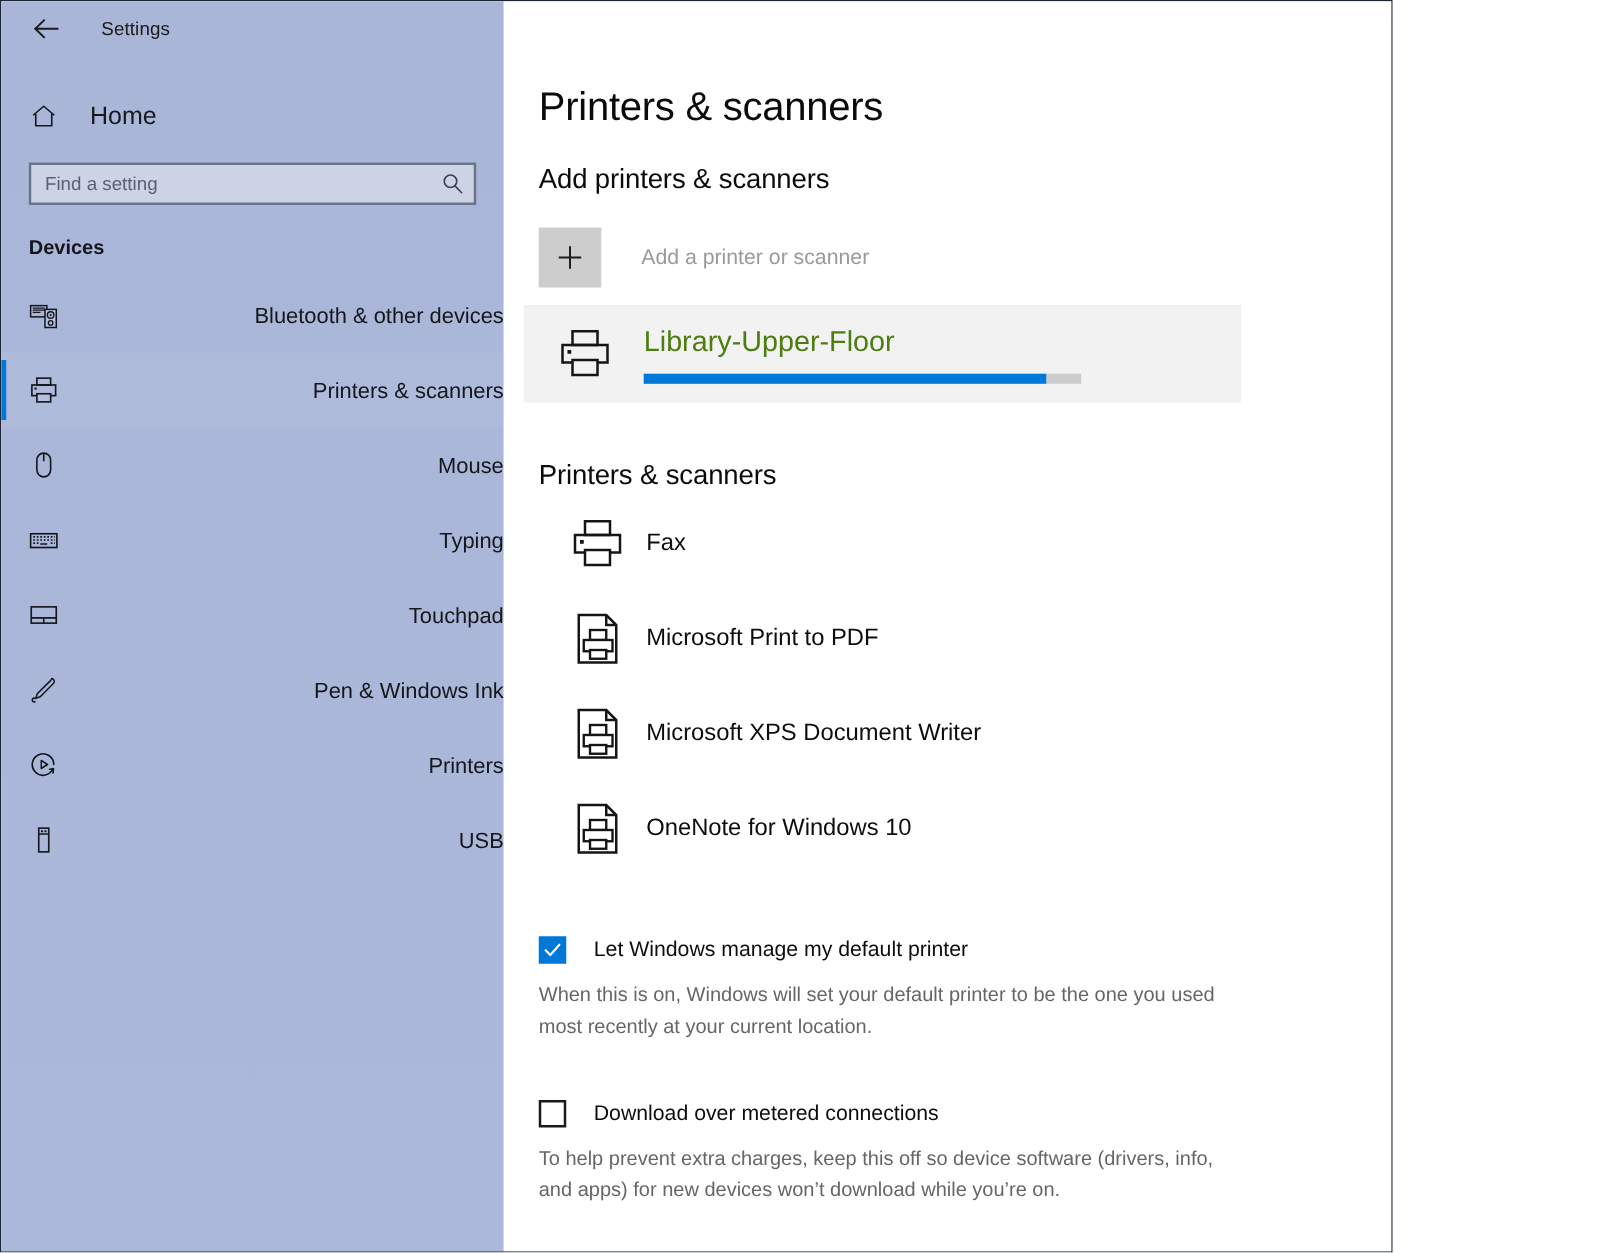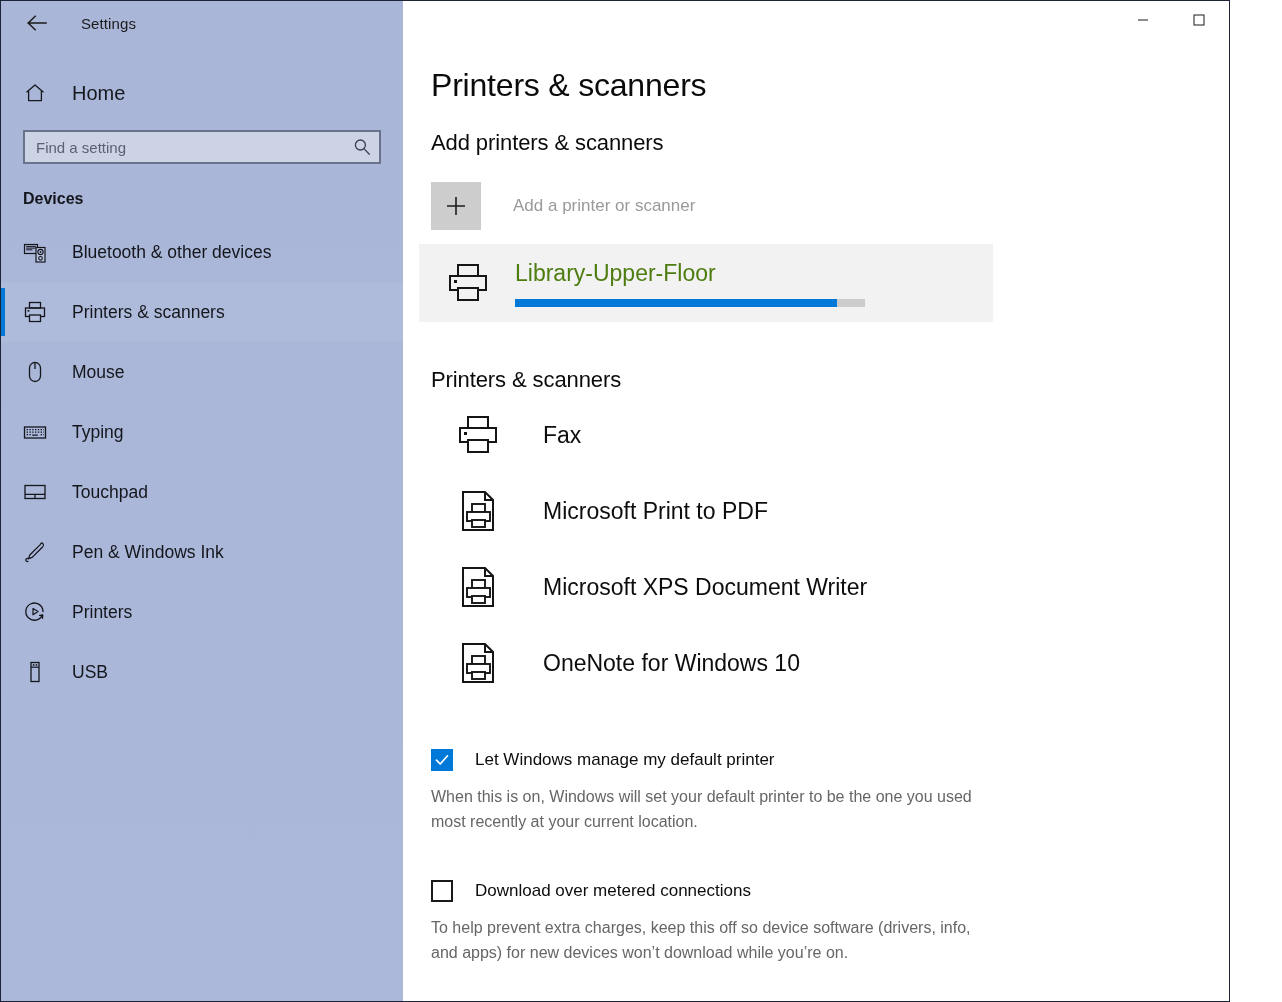--- a/index.html
+++ b/index.html
@@ -8,21 +8,21 @@
   html, body {
     width: 1282px;
     height: 1002px;
     overflow: hidden;
     font-family: "Liberation Sans", sans-serif;
     background: #ffffff;
   }
 
   #window {
     position: relative;
-    width: 1230px;
+    width: 1114px;
     height: 1002px;
     background: #ffffff;
     border: 1px solid #1d2436;
     overflow: hidden;
   }
 
   
   #sidebar {
     position: absolute;
     left: 0; top: 0;
@@ -101,20 +101,21 @@
 
   #nav-list { margin-top: 14px; }
 
   .nav-item {
     position: relative;
     display: flex;
     align-items: center;
     height: 60px;
     padding-left: 20px;
     cursor: pointer;
+    justify-content: space-between;
   }
   .nav-item .nav-ico {
     width: 28px; height: 28px;
     flex: 0 0 28px;
     display: flex; align-items: center; justify-content: center;
   }
   .nav-item .nav-text {
     margin-left: 23px;
     font-size: 17.5px;
     color: #14161c;
@@ -239,22 +240,22 @@
     height: 76px;
     cursor: pointer;
   }
   .printer-row .p-ico {
     width: 50px; height: 46px;
     flex: 0 0 50px;
     display: flex; align-items: center; justify-content: center;
     margin-left: 22px;
   }
   .printer-row .p-name {
-    margin-left: 40px;
-    font-size: 23px;
+    margin-left: 14px;
+    font-size: 19px;
     color: #0d0d0d;
   }
   #printer-list { margin-top: 4px; }
 
   
   .check-block { margin-top: 0; }
   #check-block-default { margin-top: 48px; }
   #check-block-metered { margin-top: 46px; }
 
   .check-row {

